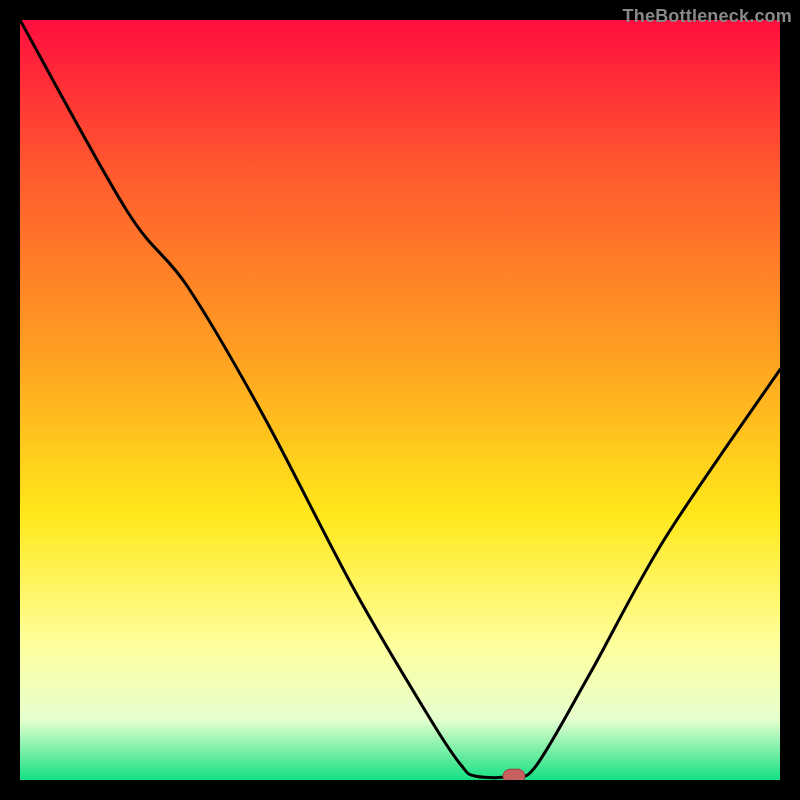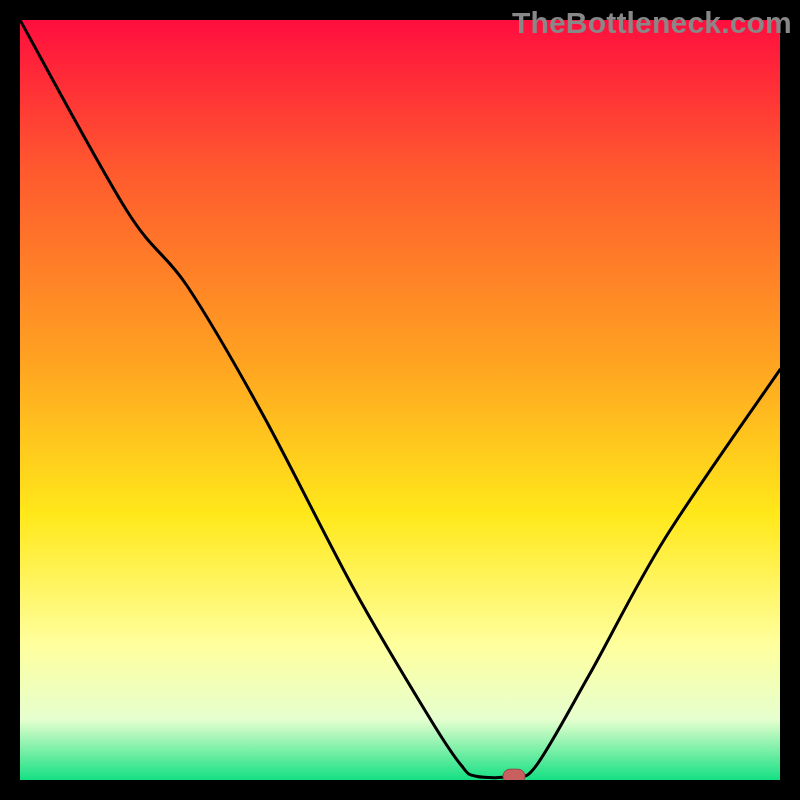--- a/index.html
+++ b/index.html
@@ -21,21 +21,21 @@
     left: 20px;
     top: 20px;
     width: 760px;
     height: 760px;
   }
   .watermark {
     position: absolute;
     top: 6px;
     right: 8px;
     font-family: Arial, Helvetica, sans-serif;
-    font-size: 30px;
+    font-size: 18px;
     font-weight: 600;
     color: #888888;
     letter-spacing: 0.2px;
   }
   svg {
     display: block;
   }
 </style>
 </head>
 <body>

